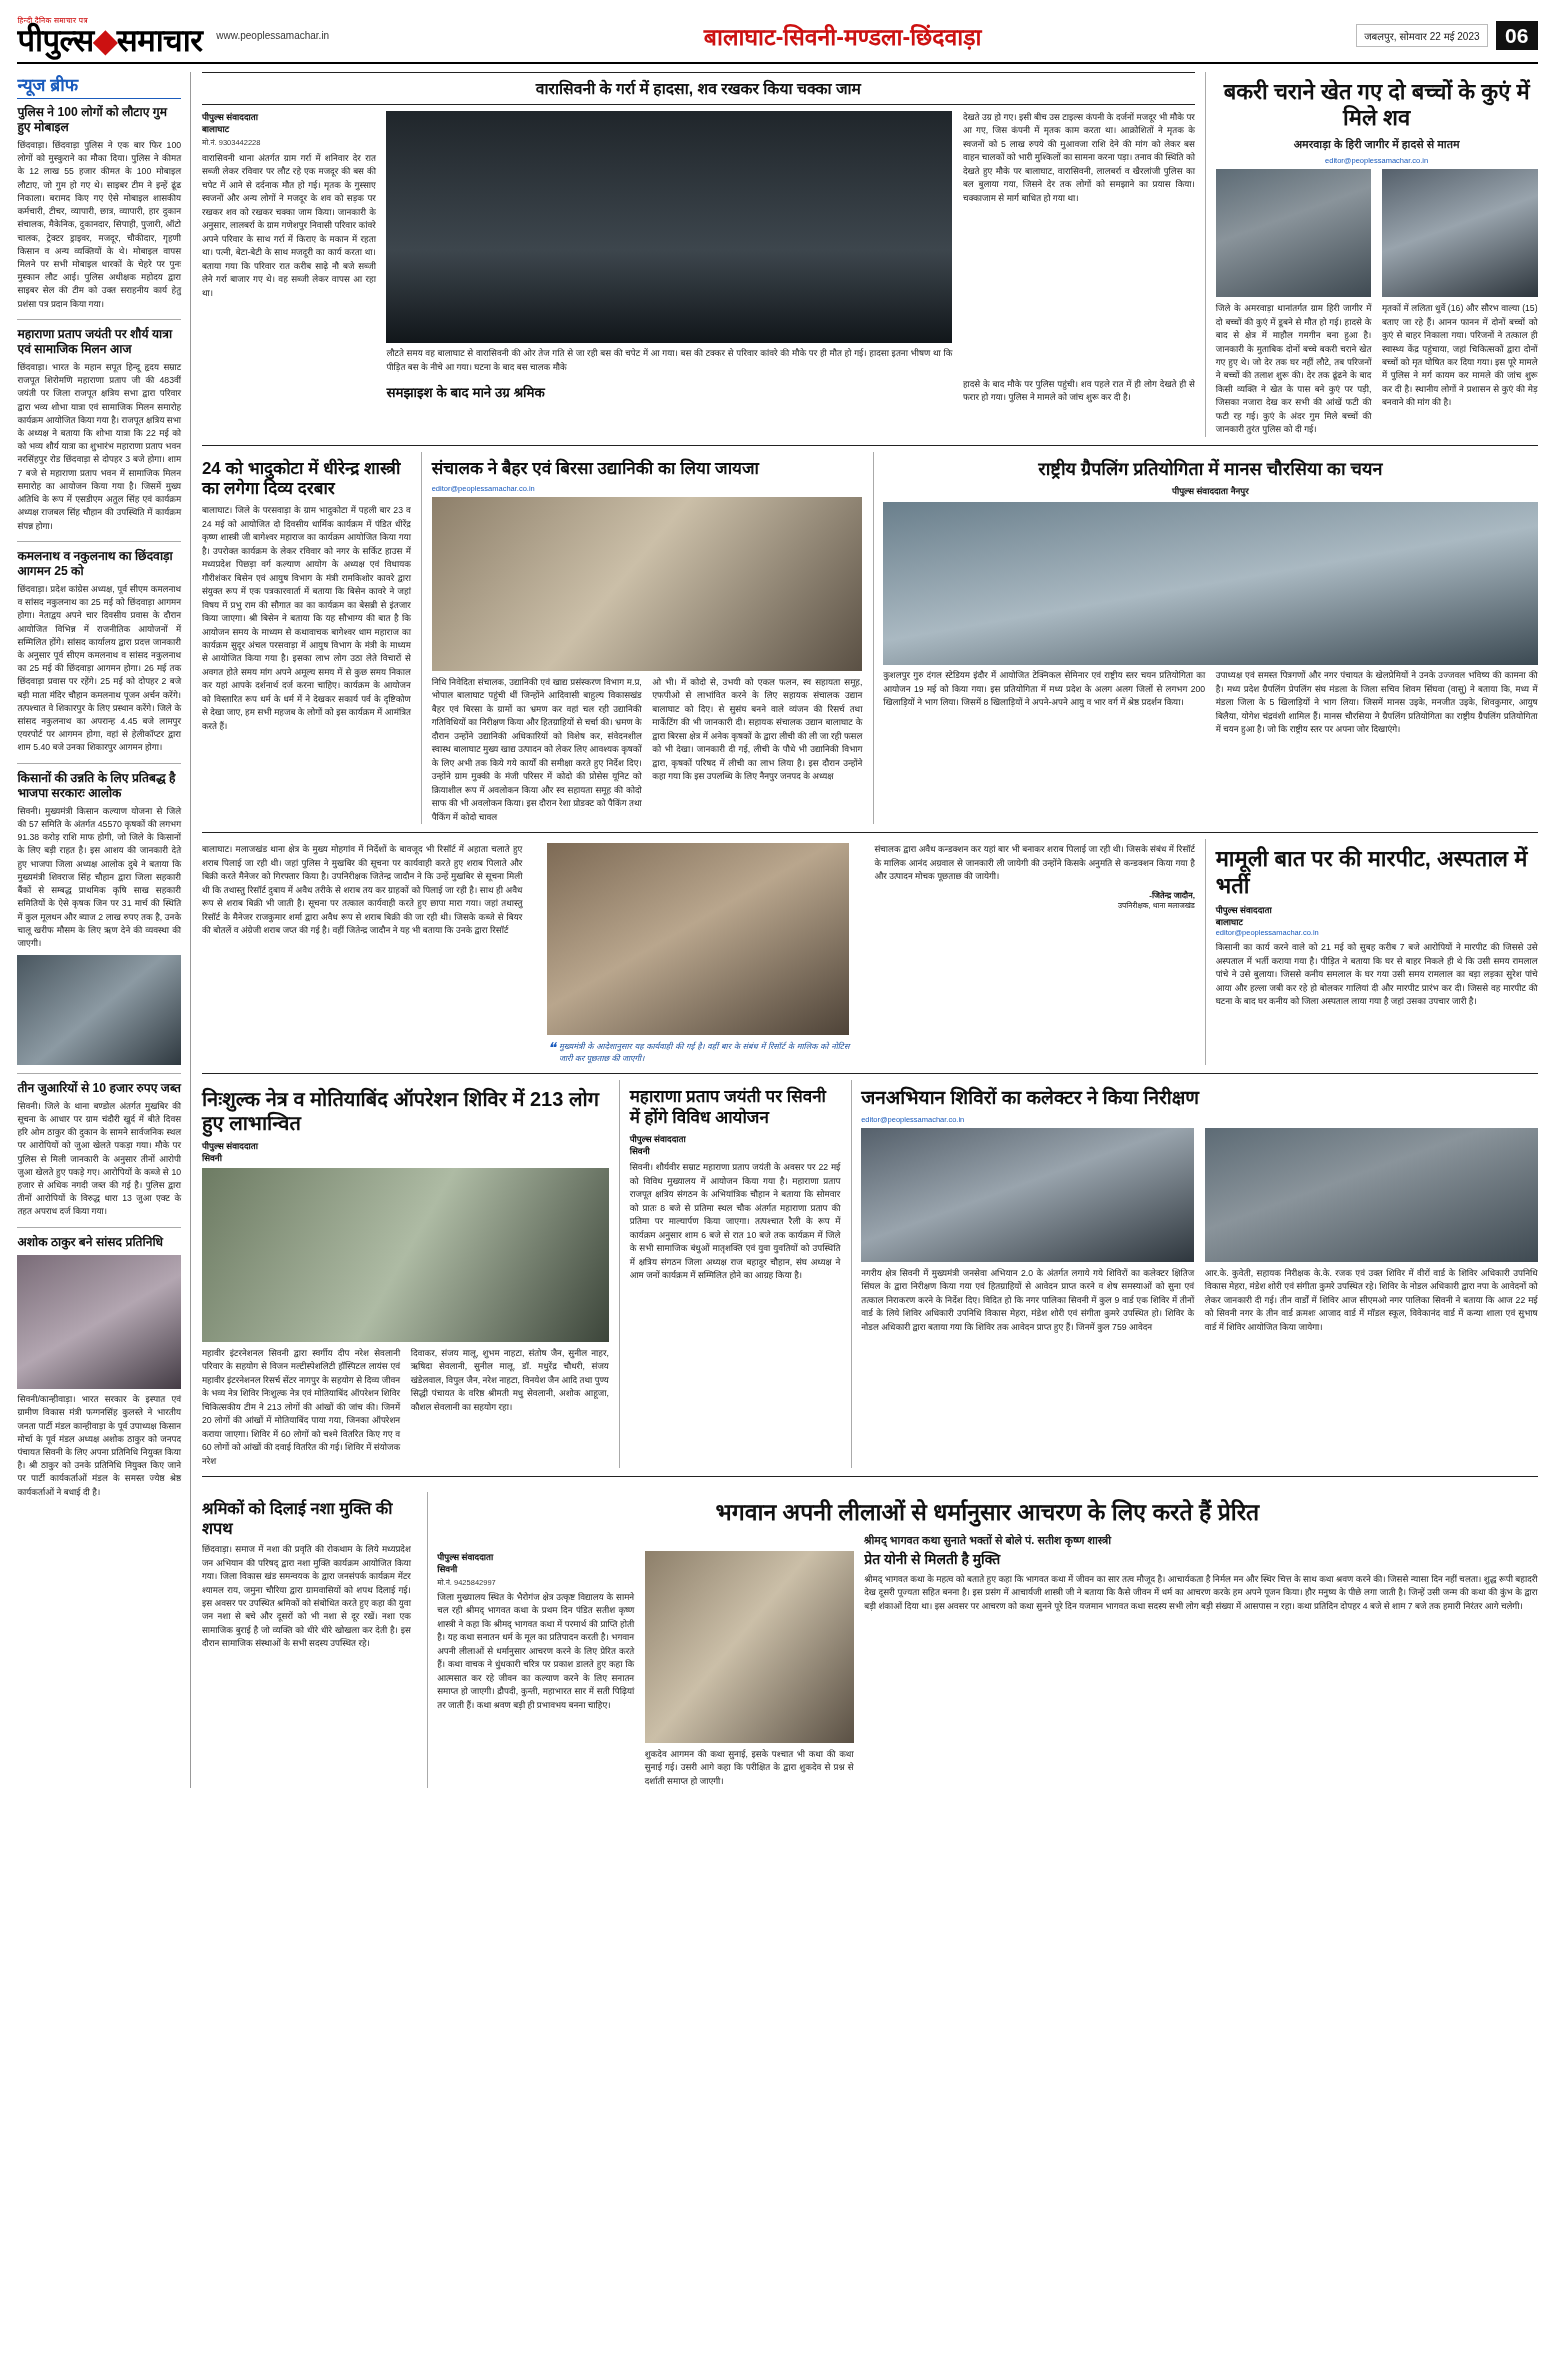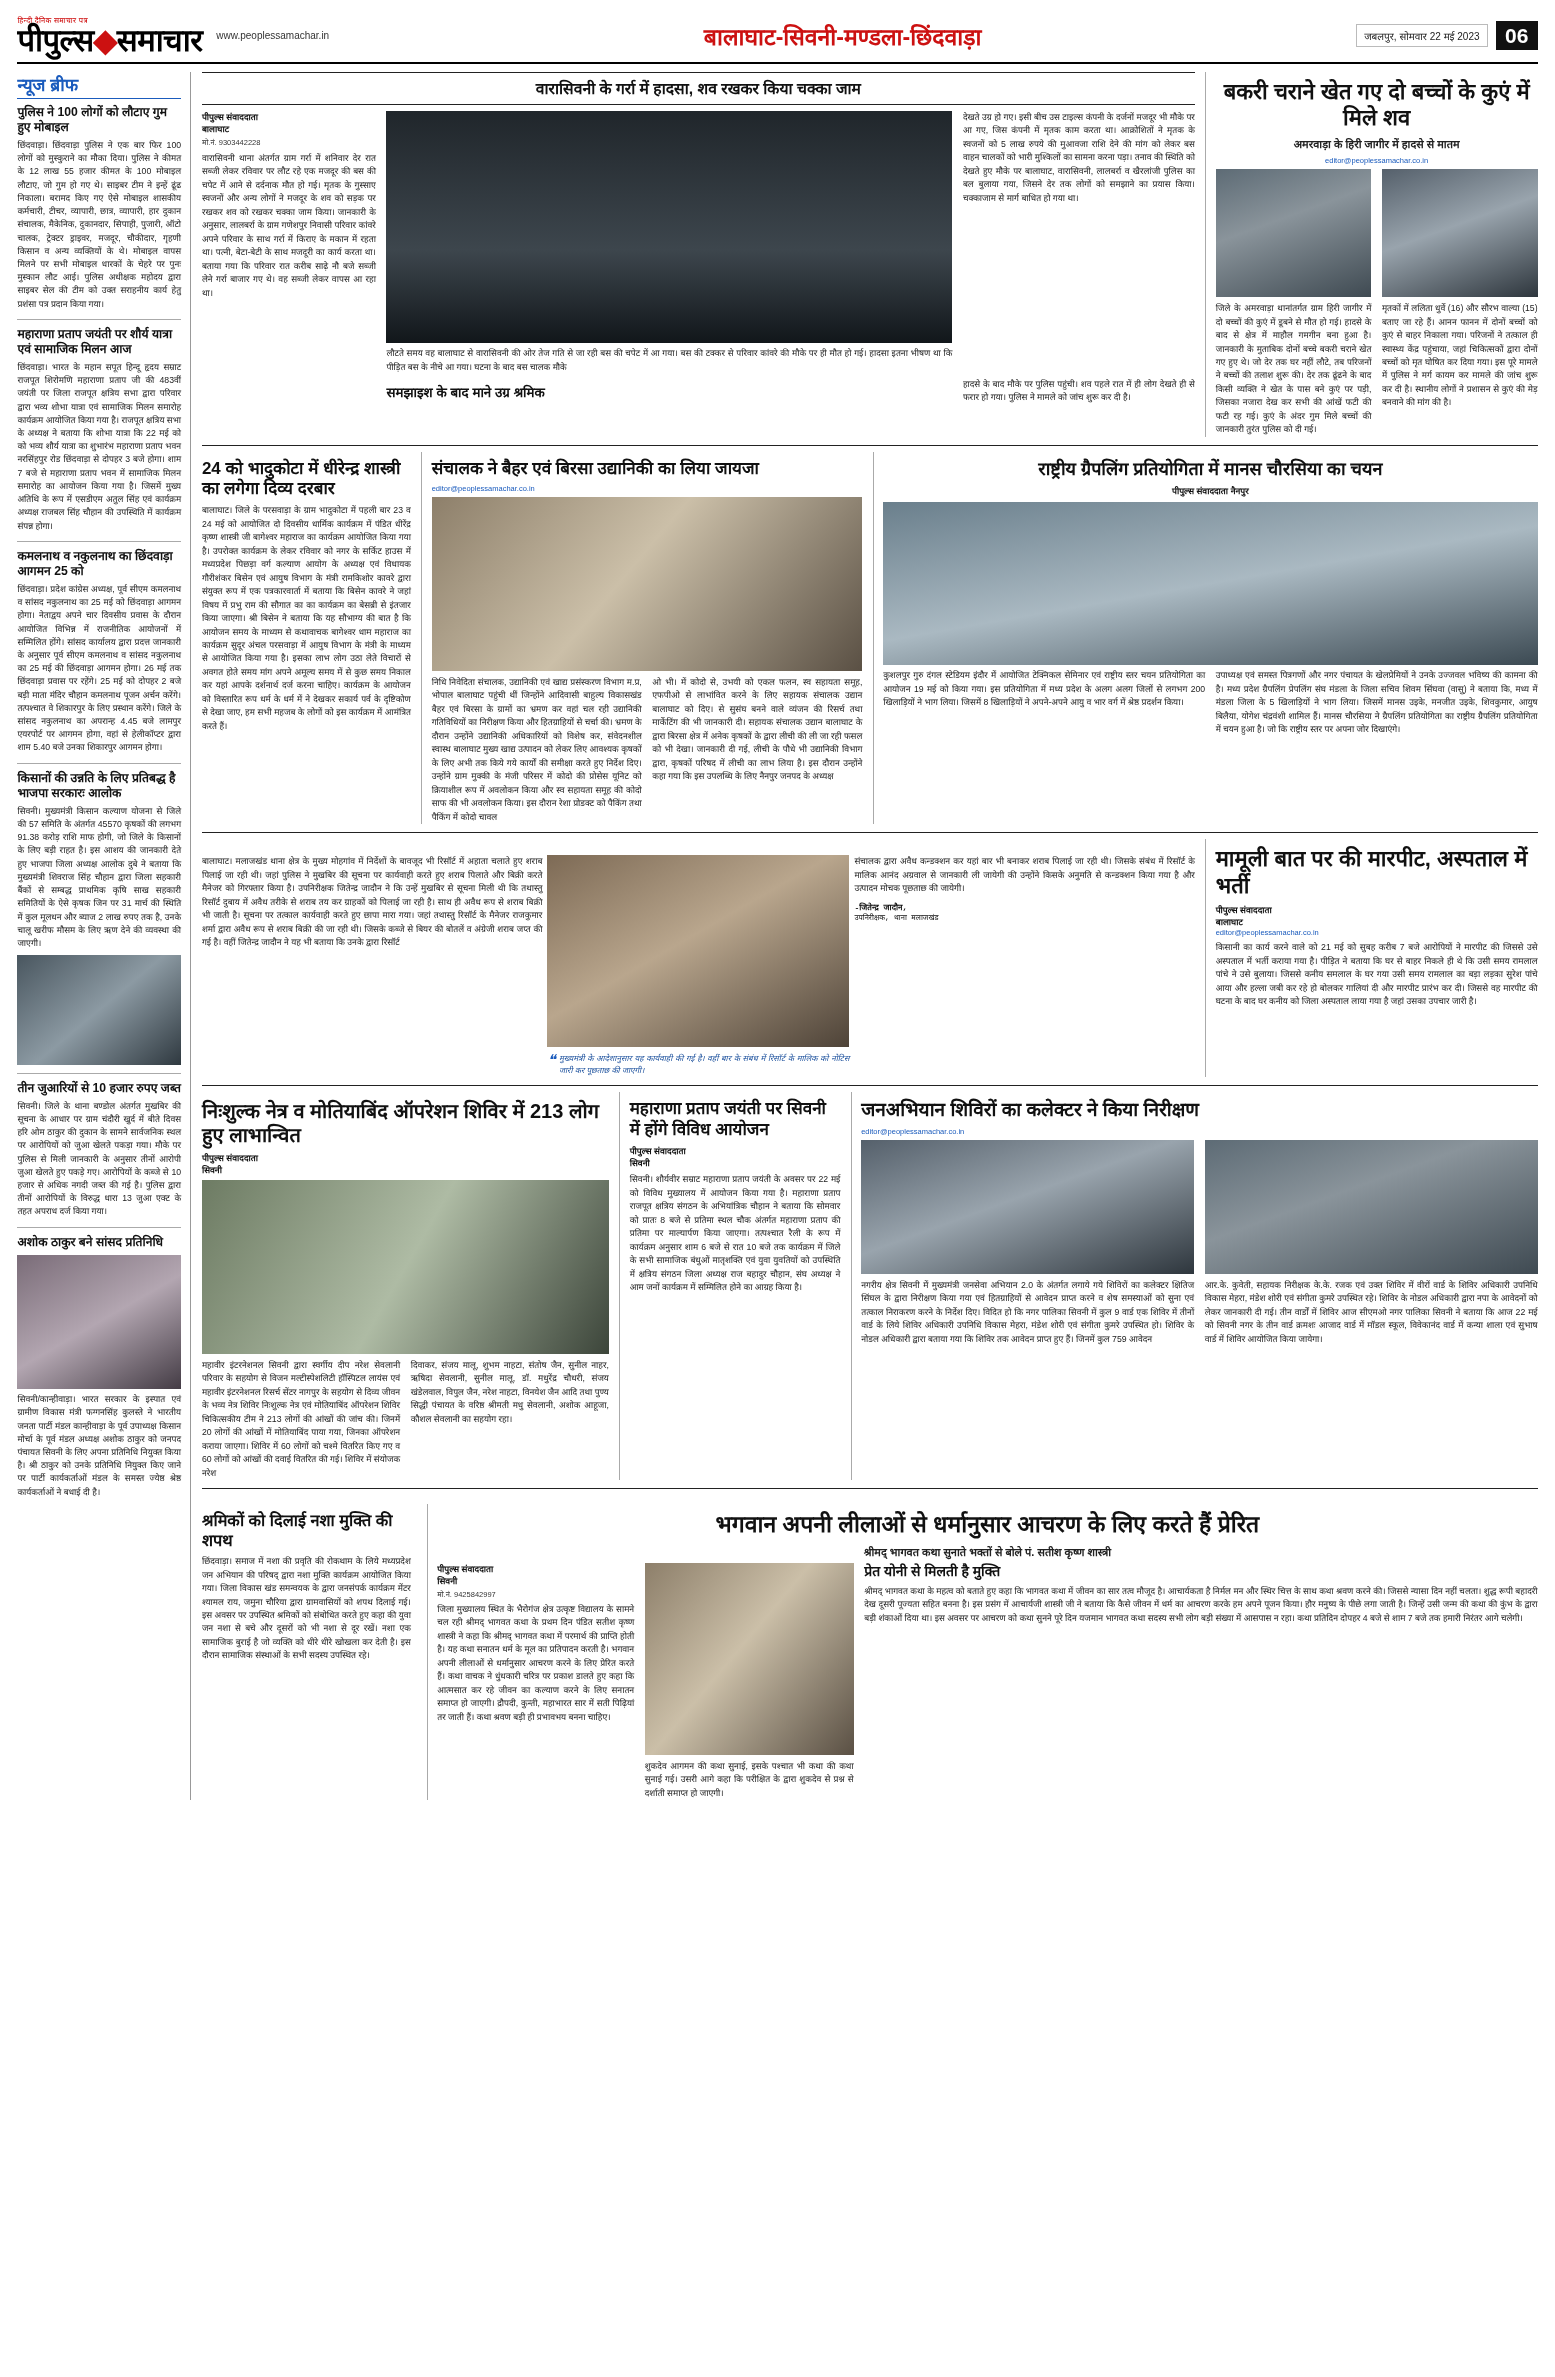--- a/index.html
+++ b/index.html
@@ -95,21 +95,21 @@
   }
   .sec-head.center { text-align:center; }
   .sec-head.big { font-size:22px; }
   .subdeck { font-size:11px; font-weight:700; text-align:center; color:#222; margin-bottom:4.6px; }
 
   .quote-note {
     font-size:8.1px; line-height:1.5; color:#1a4f9c; font-style:italic; text-align:justify;
     display:flex; gap:3.5px;
   }
   .quote-note .qmark { color:#1a5bbd; font-size:15px; line-height:0.9; }
-  .signoff { font-size:8.1px; font-weight:700; color:#111;font-family:Liberation Mono, monospace; }
+  .signoff { text-align:right; font-size:8.1px; font-weight:700; color:#111; }
   .signoff .role { display:block; font-weight:400; font-size:7.5px; }
   .two-col-block { display:grid; grid-template-columns: 1fr 1fr; gap:10.5px; }
   .vline { border-left:0.6px solid #aaa; padding-left:9.3px; }
 </style>
 </head>
 <body>
 
 <div class="page">
 
   <div class="masthead">
@@ -248,21 +248,21 @@
           <div class="two-col-block">
             <div class="body-text">कुशलपुर गुरु दंगल स्टेडियम इंदौर में आयोजित टेक्निकल सेमिनार एवं राष्ट्रीय स्तर चयन प्रतियोगिता का आयोजन 19 मई को किया गया। इस प्रतियोगिता में मध्य प्रदेश के अलग अलग जिलों से लगभग 200 खिलाड़ियों ने भाग लिया। जिसमें 8 खिलाड़ियों ने अपने-अपने आयु व भार वर्ग में श्रेष्ठ प्रदर्शन किया।</div>
             <div class="body-text">उपाध्यक्ष एवं समस्त पित्रगणों और नगर पंचायत के खेलप्रेमियों ने उनके उज्जवल भविष्य की कामना की है। मध्य प्रदेश ग्रैपलिंग प्रेपलिंग संघ मंडला के जिला सचिव शिवम सिंघवा (वासु) ने बताया कि, मध्य में मंडला जिला के 5 खिलाड़ियों ने भाग लिया। जिसमें मानस उइके, मनजीत उइके, शिवकुमार, आयुष बिलैया, योगेश चंद्रवंशी शामिल हैं। मानस चौरसिया ने ग्रैपलिंग प्रतियोगिता का राष्ट्रीय ग्रैपलिंग प्रतियोगिता में चयन हुआ है। जो कि राष्ट्रीय स्तर पर अपना जोर दिखाएंगे।</div>
           </div>
         </div>
       </div>
 
       <div style="display:grid;grid-template-columns: 993px 1fr;gap:10.5px;margin-top:8.1px;border-top:1.2px solid #222;padding-top:5.8px">
 
         <div>
-          <div style="display:grid;grid-template-columns: 1fr 302px 1fr;gap:5px;margin-top:16px">
+          <div style="display:grid;grid-template-columns: 1fr 302px 1fr;gap:25px;margin-top:4px">
             <div class="body-text">बालाघाट। मलाजखंड थाना क्षेत्र के मुख्य मोहगांव में निर्देशों के बावजूद भी रिसॉर्ट में अहाता चलाते हुए शराब पिलाई जा रही थी। जहां पुलिस ने मुखबिर की सूचना पर कार्यवाही करते हुए शराब पिलाते और बिक्री करते मैनेजर को गिरफ्तार किया है। उपनिरीक्षक जितेन्द्र जादौन ने कि उन्हें मुखबिर से सूचना मिली थी कि तथास्तु रिसॉर्ट दुबाय में अवैध तरीके से शराब तय कर ग्राहकों को पिलाई जा रही है। साथ ही अवैध रूप से शराब बिक्री भी जाती है। सूचना पर तत्काल कार्यवाही करते हुए छापा मारा गया। जहां तथास्तु रिसॉर्ट के मैनेजर राजकुमार शर्मा द्वारा अवैध रूप से शराब बिक्री की जा रही थी। जिसके कब्जे से बियर की बोतलें व अंग्रेजी शराब जप्त की गई है। वहीं जितेन्द्र जादौन ने यह भी बताया कि उनके द्वारा रिसॉर्ट</div>
             <div>
               <div class="photo grad2" style="height:192px"></div>
               <div class="quote-note" style="margin-top:5.8px">
                 <span class="qmark">❝</span>
                 <span>मुख्यमंत्री के आदेशानुसार यह कार्यवाही की गई है। वहीं बार के संबंध में रिसॉर्ट के मालिक को नोटिस जारी कर पूछताछ की जाएगी।</span>
               </div>
             </div>
             <div>
               <div class="body-text">संचालक द्वारा अवैध कन्डक्शन कर यहां बार भी बनाकर शराब पिलाई जा रही थी। जिसके संबंध में रिसॉर्ट के मालिक आनंद अग्रवाल से जानकारी ली जायेगी की उन्होंने किसके अनुमति से कन्डक्शन किया गया है और उत्पादन मोचक पूछताछ की जायेगी।</div>

